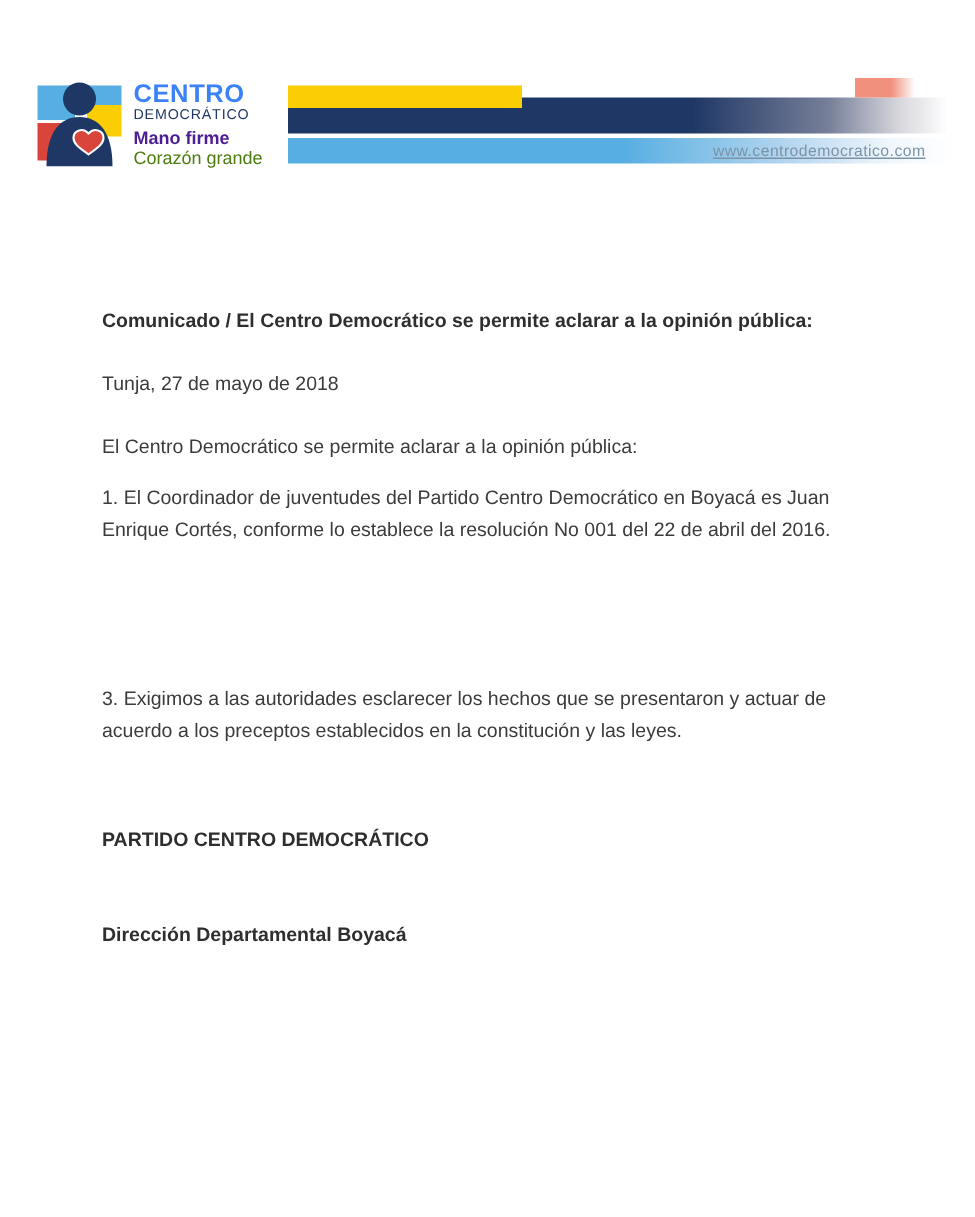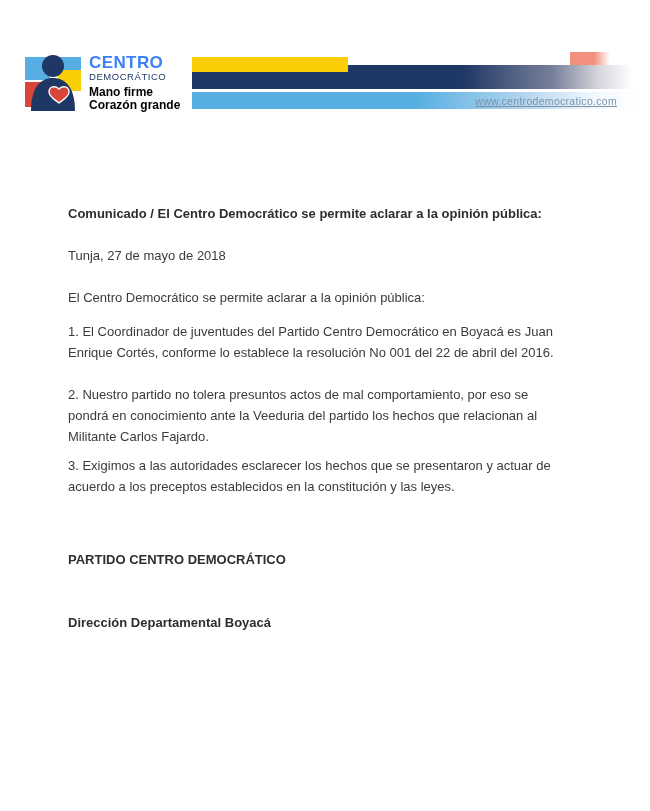--- a/index.html
+++ b/index.html
@@ -20,22 +20,22 @@
 
   .logo-text{position:absolute;left:89px;top:55px;width:105px;line-height:1;}
   .logo-name1{
     font-size:17px;font-weight:bold;color:#3b82f6;
     letter-spacing:.4px;line-height:15px;
   }
   .logo-name2{
     font-size:9.5px;font-weight:normal;color:#1F3765;
     letter-spacing:.55px;line-height:10px;margin-top:2px;
   }
-  .logo-tag1{font-size:12px;font-weight:bold;color:#000000;line-height:12px;margin-top:4px;}
-  .logo-tag2{font-size:12px;font-weight:bold;color:#000000;line-height:12px;margin-top:1px;}
+  .logo-tag1{font-size:12px;font-weight:bold;color:#4c1d95;line-height:12px;margin-top:4px;}
+  .logo-tag2{font-size:12px;font-weight:normal;color:#4d7c0f;line-height:12px;margin-top:1px;}
 
   .stripe{position:absolute;}
   .stripe-yellow{left:192px;top:57px;width:156px;height:15px;background:#FACD05;}
   .stripe-navy-left{left:192px;top:72px;width:156px;height:17px;background:#1F3765;}
   .stripe-navy-right{
     left:348px;top:65px;width:284px;height:24px;
     background:linear-gradient(to right,
       #1F3765 0%, #1F3765 40%,
       rgba(95,105,135,0.85) 72%,
       rgba(160,160,175,0.45) 88%,
@@ -116,23 +116,20 @@
 
     <div class="doc-block doc-title">Comunicado / El Centro Democrático se permite aclarar a la opinión pública:</div>
 
     <div class="doc-block doc-dateline">Tunja, 27 de mayo de 2018</div>
 
     <div class="doc-block doc-intro">El Centro Democrático se permite aclarar a la opinión pública:</div>
 
     <div class="doc-block doc-p1">1. El Coordinador de juventudes del Partido Centro Democrático en Boyacá es Juan
 Enrique Cortés, conforme lo establece la resolución No 001 del 22 de abril del 2016.</div>
 
-    <div class="doc-block doc-p2">2. Nuestro partido no tolera presuntos actos de mal comportamiento, por eso se
-pondrá en conocimiento ante la Veeduria del partido los hechos que relacionan al
-Militante Carlos Fajardo.</div>
 
     <div class="doc-block doc-p3">3. Exigimos a las autoridades esclarecer los hechos que se presentaron y actuar de
 acuerdo a los preceptos establecidos en la constitución y las leyes.</div>
 
     <div class="doc-block doc-signature">
       <div>PARTIDO CENTRO DEMOCRÁTICO</div>
       <div>Dirección Departamental Boyacá</div>
     </div>
 
   </div>

